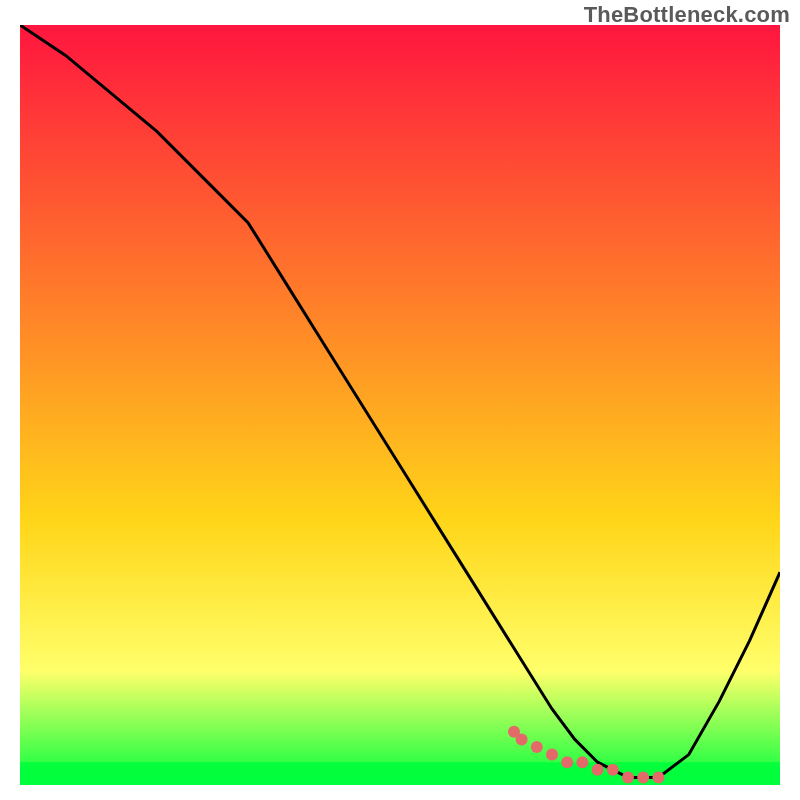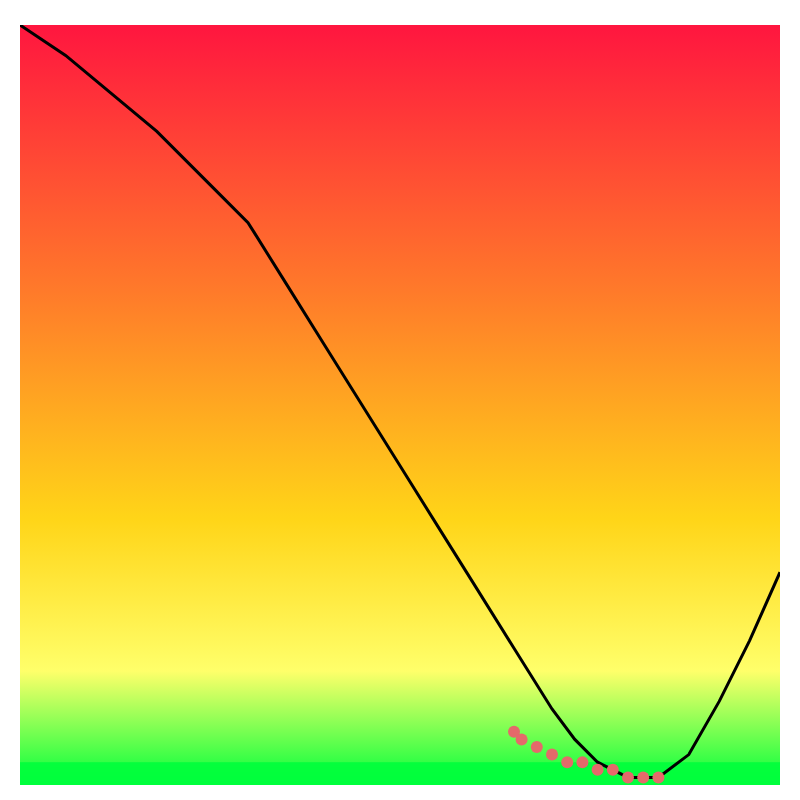--- a/index.html
+++ b/index.html
@@ -37,20 +37,21 @@
     display: block;
     width: 100%;
     height: 100%;
   }
 </style>
 </head>
 <body>
 
 <div class="chart-root">
 
+  <div class="watermark">TheBottleneck.com</div>
 
   <div class="plot-area">
     <svg id="plot-svg" viewBox="0 0 760 760" preserveAspectRatio="none">
       <defs>
         <linearGradient id="bg-grad" x1="0" y1="0" x2="0" y2="1">
           <stop id="g0" offset="0%" stop-color="#ff163f"></stop>
           <stop id="g1" offset="35%" stop-color="#ff7a2a"></stop>
           <stop id="g2" offset="65%" stop-color="#ffd518"></stop>
           <stop id="g3" offset="85%" stop-color="#ffff6a"></stop>
           <stop id="g4" offset="100%" stop-color="#00ff3c"></stop>

